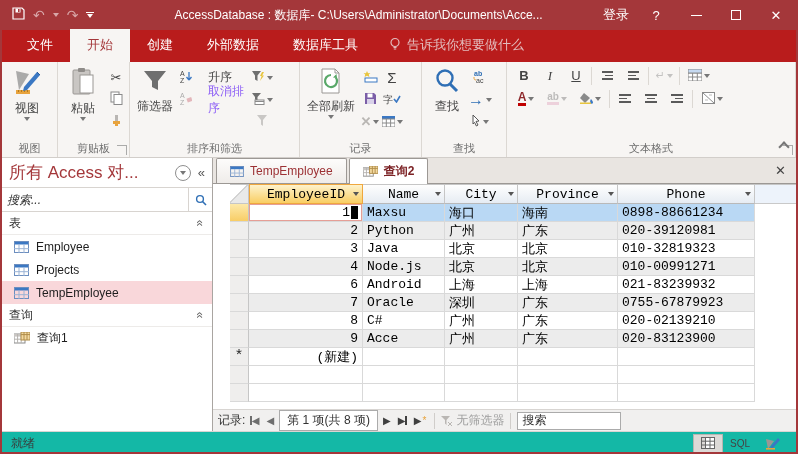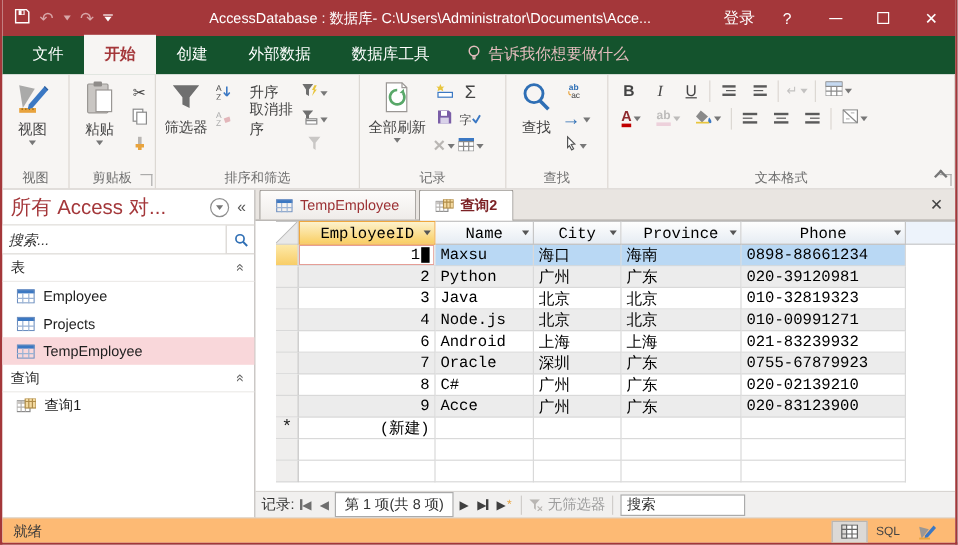--- a/index.html
+++ b/index.html
@@ -17,35 +17,35 @@
   .qat .dd-sm{ width:0;height:0;border-left:3px solid transparent;border-right:3px solid transparent;border-top:4px solid #d8a6a8; }
   .qat .custbar{ display:flex; flex-direction:column; align-items:center; gap:1px; }
   .qat .custbar i{ display:block; width:8px; height:1px; background:#fff; }
   .qat .custbar .dd-sm{ border-top-color:#fff; }
   .tb-title{ margin-left:70px; white-space:nowrap; overflow:hidden; }
   .tb-right{ margin-left:auto; display:flex; align-items:center; }
   .tb-btn{ width:40px; height:30px; display:flex; align-items:center; justify-content:center; color:#fff; font-size:13px; }
   .glyph-min{ width:11px; height:1px; background:#fff; display:block; }
   .glyph-max{ width:10px; height:10px; border:1px solid #fff; display:block; }
   
-  .tabrow{ height:32px; background:#14532d; display:flex; align-items:flex-end; padding-left:8px; }
+  .tabrow{ height:32px; background:#b91c1c; display:flex; align-items:flex-end; padding-left:8px; }
   .rtab{ padding:7px 17px 8px; color:#fff; font-size:13px; cursor:default; }
-  .rtab.active{ background:#F7F5F3; color:#A4373A;font-weight:bold; }
+  .rtab.active{ background:#F7F5F3; color:#A4373A; }
   .tellme{ display:flex; align-items:center; gap:6px; color:#e3bcbd; font-size:13px; padding:7px 14px 8px; }
   
   .ribbon{ height:96px; background:#F7F5F3; border-bottom:1px solid #D2CECA; display:flex; position:relative; }
   .rgroup{ position:relative; border-right:1px solid #DCD8D3; padding:2px 3px 16px 3px; display:flex; align-items:flex-start; }
   .rgroup-label{ position:absolute; left:0; right:0; bottom:1px; text-align:center; font-size:11px; color:#6e6e6e; }
   .launcher{ position:absolute; right:2px; bottom:2px; width:10px; height:10px; border-left:1px solid #999; border-bottom:1px solid #999; transform:rotate(180deg); opacity:.8;}
   .bigbtn{ display:flex; flex-direction:column; align-items:center; justify-content:flex-start; min-width:44px; padding:3px 4px; font-size:12px; color:#444; gap:2px; }
   .bigbtn .lbl{ line-height:13px; text-align:center; }
   .dd{ width:0;height:0;border-left:3px solid transparent;border-right:3px solid transparent;border-top:4px solid #777; display:inline-block; }
   .smallcol{ display:flex; flex-direction:column; gap:1px; padding-top:3px; }
   .smallbtn{ display:flex; align-items:center; gap:16px; height:21px; font-size:12px; color:#444; padding:0 3px; }
-  .smallbtn.disabled{ color:#404040; }
+  .smallbtn.disabled{ color:#8b5cf6; }
   .iconbtn{ width:22px; height:21px; display:flex; align-items:center; justify-content:center; gap:2px; }
   .combo{ display:flex; align-items:center; justify-content:space-between; background:#fff; border:1px solid #ABABAB; height:20px; font-size:12px; color:#333; padding:0 4px; }
   .trow{ display:flex; align-items:center; gap:4px; height:23px; }
   .glyph{ font-size:13px; color:#444; }
   .vr{ width:1px; height:18px; background:#DCD8D3; }
   .collapse-chev{ position:absolute; right:8px; bottom:6px; width:8px; height:8px; border-top:2px solid #777; border-left:2px solid #777; transform:rotate(45deg); }
   
   .lines{ display:inline-flex; flex-direction:column; gap:2px; }
   .lines i{ display:block; height:1.5px; background:#5a5a5a; }
   
@@ -93,21 +93,21 @@
   .rn-btn{ display:flex; align-items:center; color:#6e6e6e; font-size:10px; padding:0 2px; }
   .rn-btn.dark{ color:#3f3f3f; }
   .rn-bar{ width:1.5px; height:9px; background:currentColor; display:inline-block; }
   .rn-count{ background:#fff; border:1px solid #ABABAB; padding:1px 7px; font-size:12px; }
   .rn-sep{ width:1px; height:16px; background:#D0CDCA; margin:0 3px; }
   .rn-star{ color:#E8A33D; font-size:10px; margin-left:1px; }
   .rn-filter{ display:flex; align-items:center; gap:4px; color:#9d9d9d; }
   .rn-search{ width:104px; height:18px; border:1px solid #ABABAB; font-size:12px; padding:0 4px; font-family:Liberation Serif, serif; }
   .rn-search::placeholder{ color:#333; }
   
-  .statusbar{ height:23px; background:#fdba74; border-top:1px solid #D8D5D2; display:flex; align-items:center; padding:0 9px; font-size:12px; color:#3a3a3a;gap:48px; }
+  .statusbar{ height:23px; background:#14b8a6; border-top:1px solid #D8D5D2; display:flex; align-items:center; padding:0 9px; font-size:12px; color:#3a3a3a;gap:48px; }
   .sb-right{ margin-left:auto; display:flex; align-items:center; gap:2px; }
   .sb-btn{ width:30px; height:19px; display:flex; align-items:center; justify-content:center; font-size:10px; color:#444; }
   .sb-btn.active{ background:#DCD9D6; border:1px solid #B9B5B1; }
 </style>
 </head>
 <body>
 
 <div id="window">
 
   <div class="titlebar">

